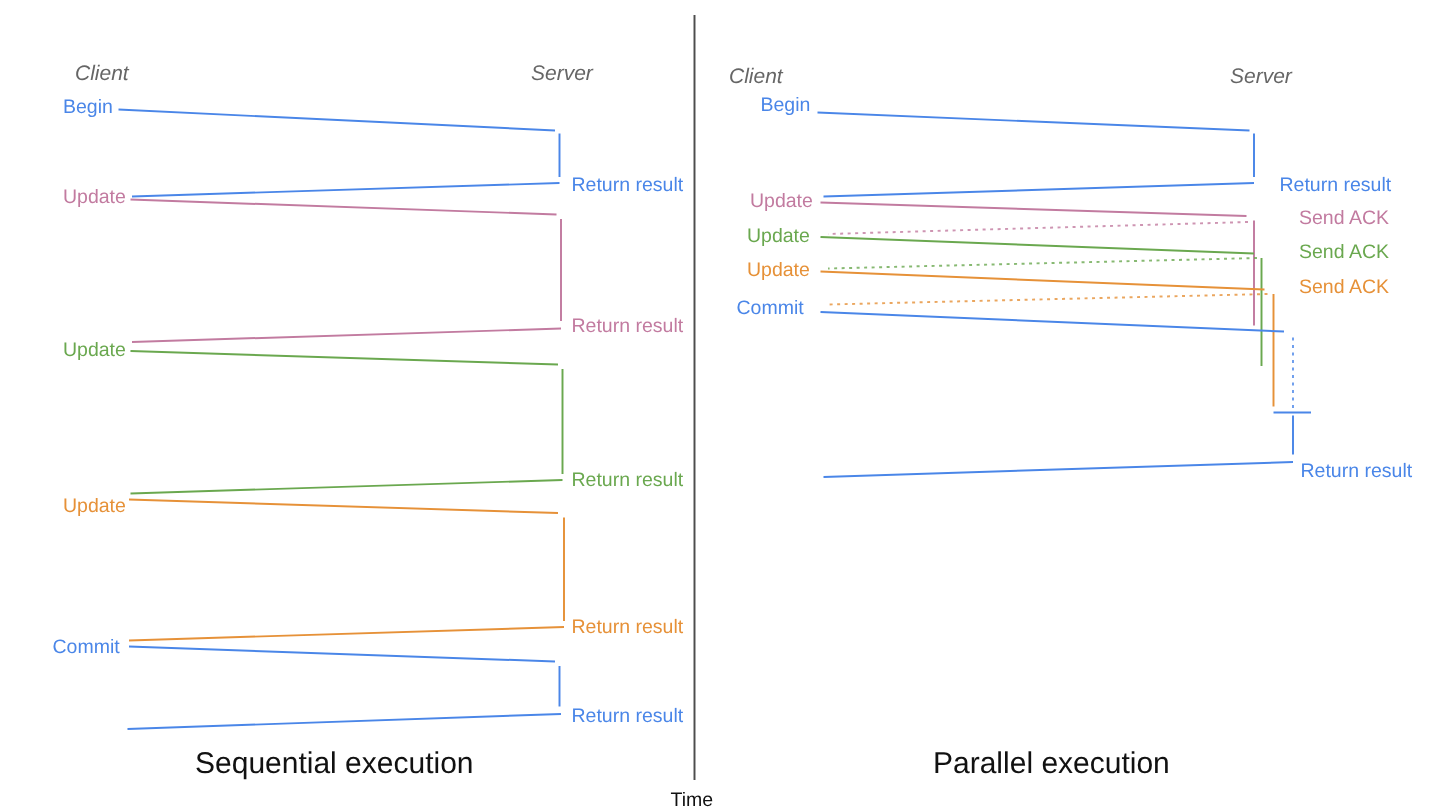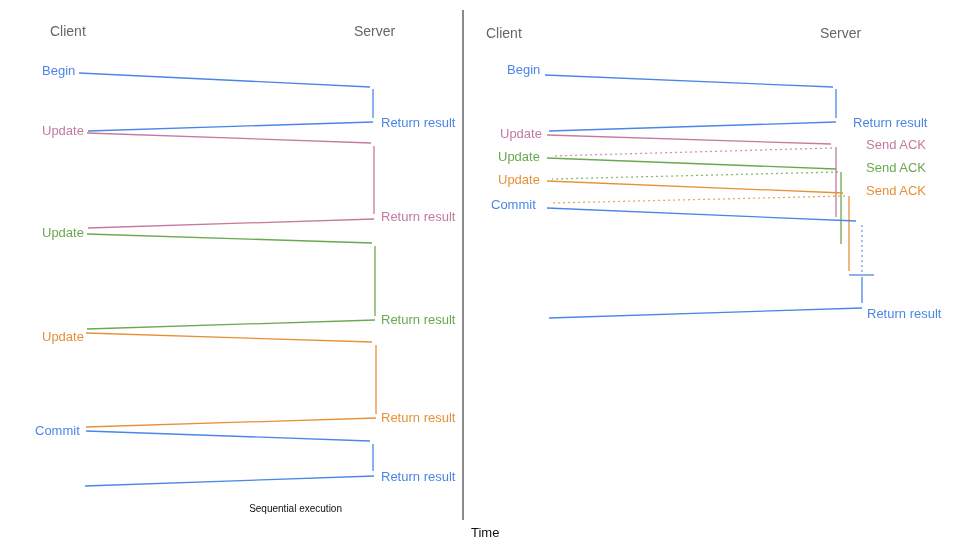--- a/index.html
+++ b/index.html
@@ -18,26 +18,26 @@
   .s-green{stroke:var(--c-green);}
   .s-orange{stroke:var(--c-orange);}
   .s-axis{stroke:var(--c-axis);stroke-width:1.2;}
   .dotted{stroke-dasharray:2 3;opacity:.8;stroke-width:1.1;}
   .f-blue{fill:var(--c-blue);}
   .f-magenta{fill:var(--c-magenta);}
   .f-green{fill:var(--c-green);}
   .f-orange{fill:var(--c-orange);}
   .f-axis{fill:var(--c-axis);}
   .t{position:absolute;white-space:nowrap;font-size:13px;line-height:14px;}
-  .hdr{color:var(--c-gray);font-size:14px;}
+  .hdr{font-style:italic;color:var(--c-gray);font-size:14px;margin-top:17px;}
   .c-blue{color:var(--c-blue);text-align:right;}
   .c-magenta{color:var(--c-magenta);}
   .c-green{color:var(--c-green);}
   .c-orange{color:var(--c-orange);}
-  .cap{font-size:10px;color:var(--c-ink);width:212px;text-align:right;}
+  .cap{font-size:20px;color:var(--c-ink);width:212px;text-align:left;}
   .time{color:var(--c-ink);font-size:13px;}
 </style>
 </head>
 <body>
 
 <div class="canvas">
 
   <svg class="linework" viewBox="0 0 960 540">
     <defs>
       <marker id="ah-blue" viewBox="0 0 10 10" refX="8.5" refY="5" markerWidth="6.5" markerHeight="6.5" orient="auto-start-reverse">
@@ -118,31 +118,32 @@
   <span class="t c-blue" style="left:35px;top:424px;">Commit</span>
 
   <span class="t c-blue" style="left:381px;top:116px;">Return result</span>
   <span class="t c-magenta" style="left:381px;top:210px;">Return result</span>
   <span class="t c-green" style="left:381px;top:313px;">Return result</span>
   <span class="t c-orange" style="left:381px;top:411px;">Return result</span>
   <span class="t c-blue" style="left:381px;top:470px;">Return result</span>
 
   <span class="t cap" style="left:130px;top:502px;">Sequential execution</span>
 
-  <span class="t time" style="left:447px;top:526px;margin-left:24px;">Time</span>
+  <span class="t time" style="left:447px;top:526px;">Time</span>
 
   <span class="t hdr" style="left:486px;top:26px;">Client</span>
   <span class="t hdr" style="left:820px;top:26px;">Server</span>
 
   <span class="t c-blue" style="left:507px;top:63px;">Begin</span>
   <span class="t c-magenta" style="left:500px;top:127px;">Update</span>
   <span class="t c-green" style="left:498px;top:150px;">Update</span>
   <span class="t c-orange" style="left:498px;top:173px;">Update</span>
   <span class="t c-blue" style="left:491px;top:198px;">Commit</span>
 
   <span class="t c-blue" style="left:853px;top:116px;">Return result</span>
   <span class="t c-magenta" style="left:866px;top:138px;">Send ACK</span>
   <span class="t c-green" style="left:866px;top:161px;">Send ACK</span>
   <span class="t c-orange" style="left:866px;top:184px;">Send ACK</span>
   <span class="t c-blue" style="left:867px;top:307px;">Return result</span>
 
+  <span class="t cap" style="left:622px;top:502px;">Parallel execution</span>
 
 </div>
 
 </body></html>

